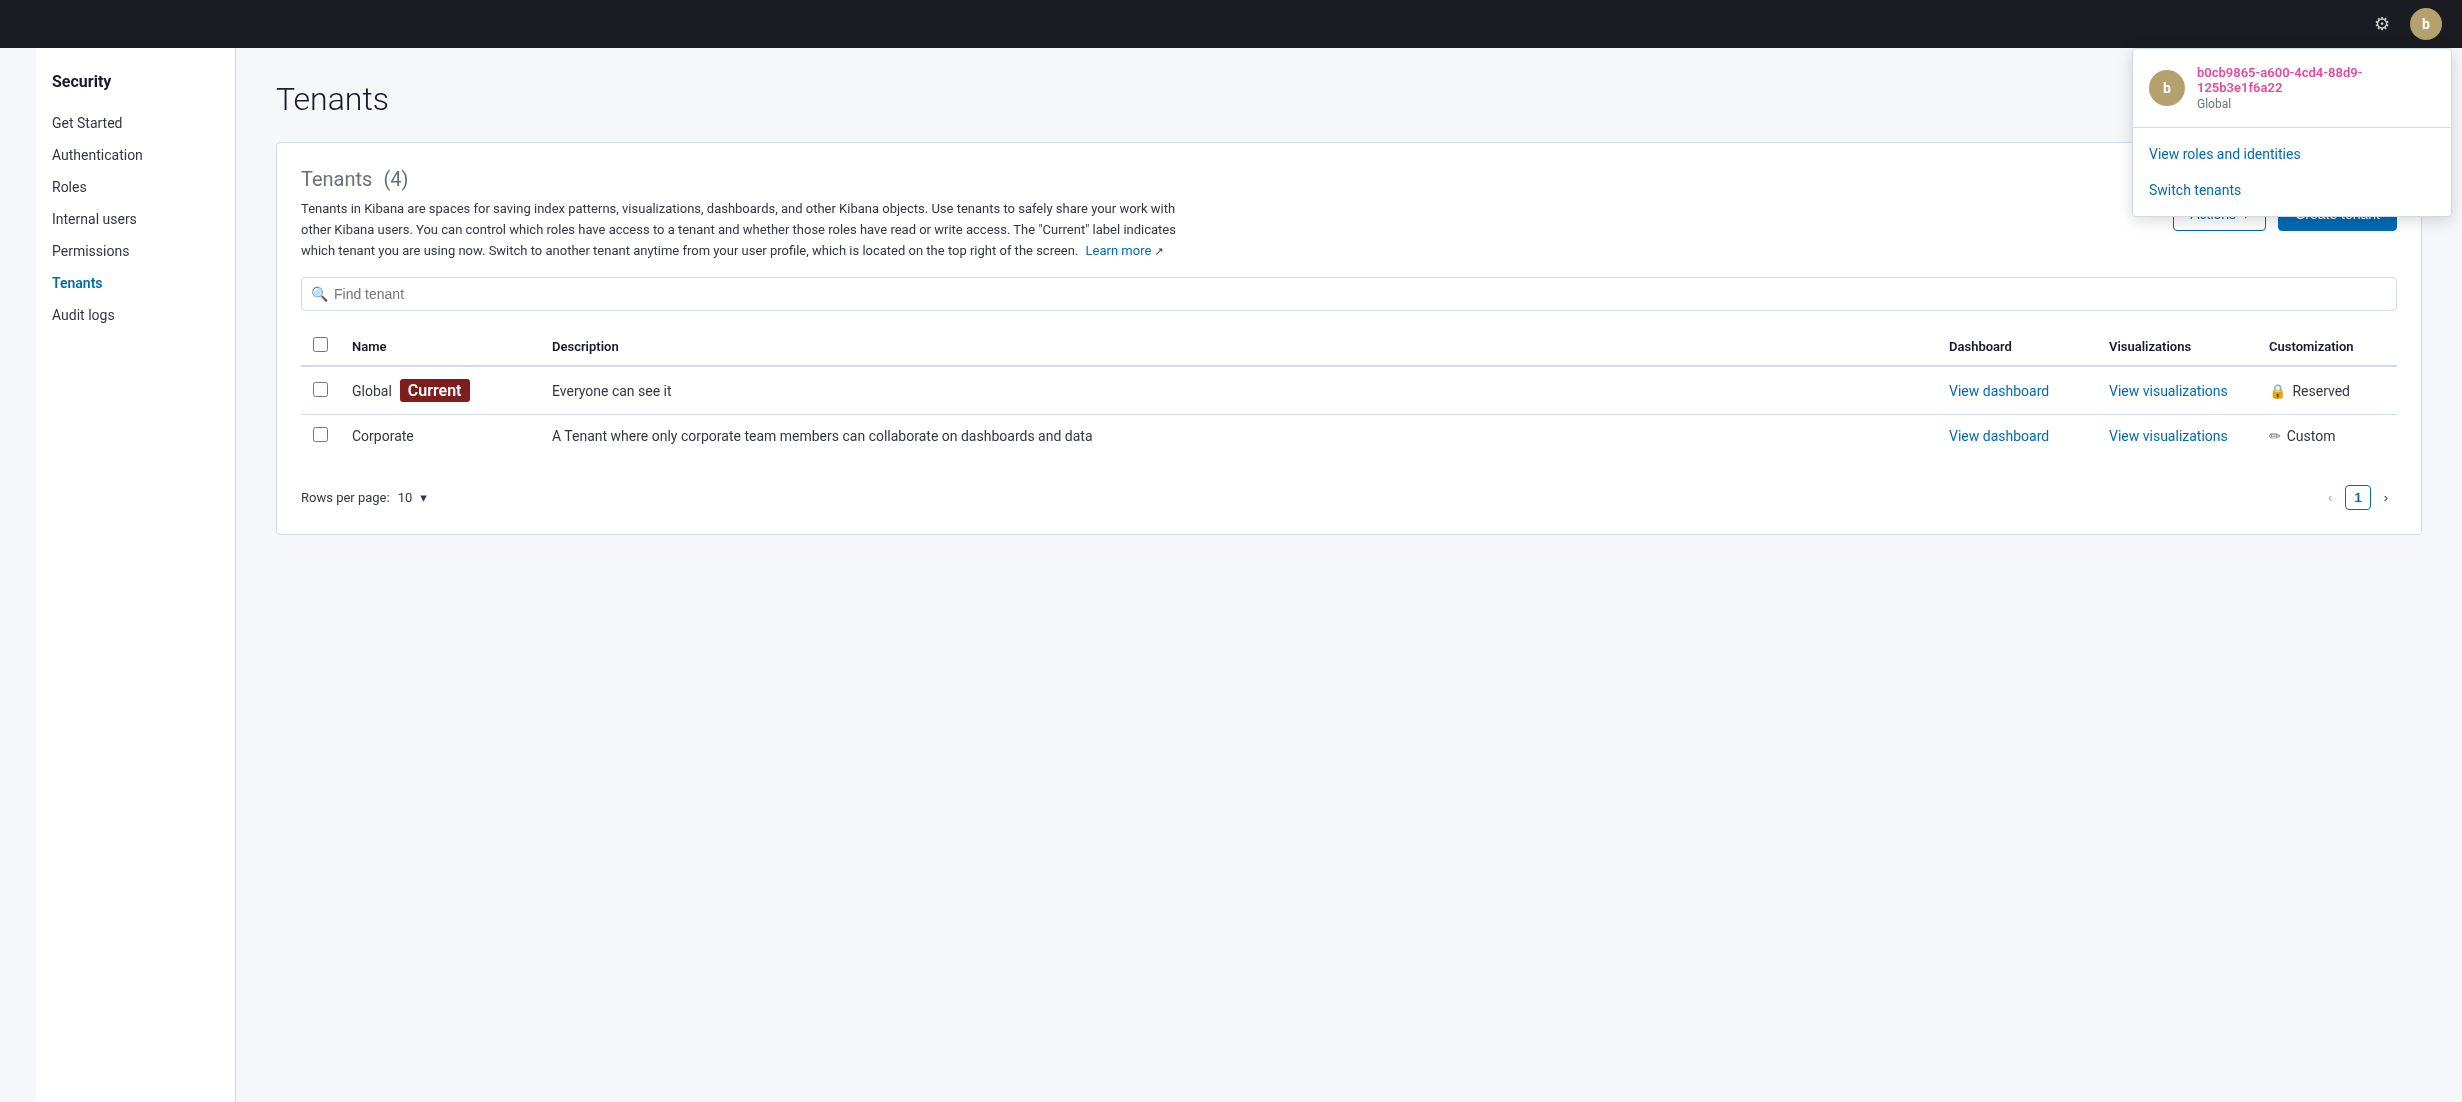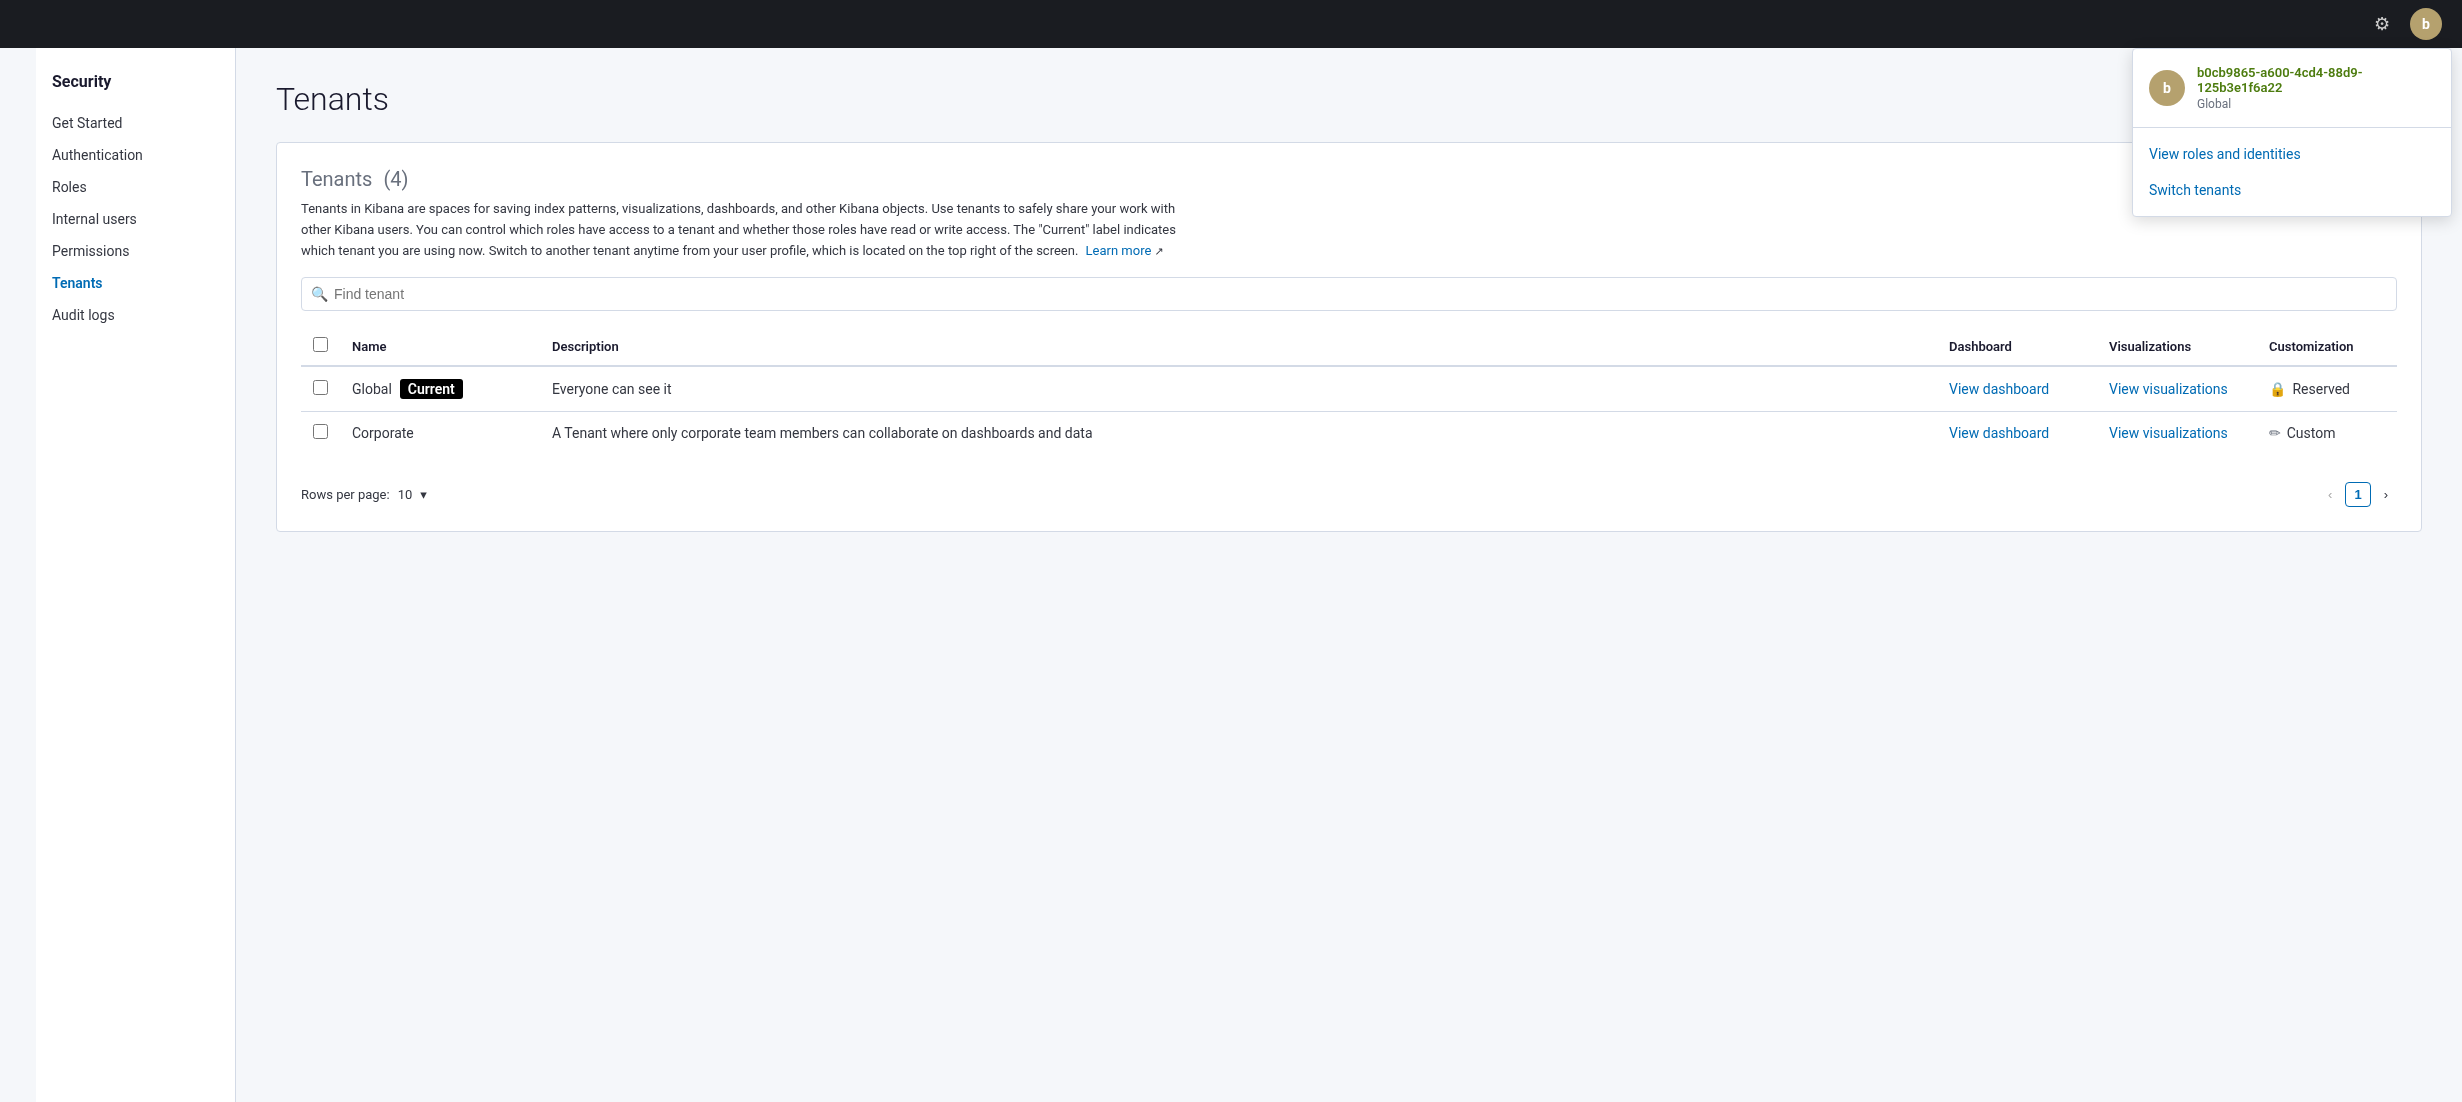--- a/index.html
+++ b/index.html
@@ -79,21 +79,21 @@
       font-weight: bold;
       flex-shrink: 0;
     }
     .user-dropdown-info {
       display: flex;
       flex-direction: column;
     }
     .user-dropdown-name {
       font-size: 13px;
       font-weight: 600;
-      color: #4d7c0f;
+      color: #ec4899;
     }
     .user-dropdown-role {
       font-size: 12px;
       color: #69707d;
       margin-top: 2px;
     }
     .user-dropdown-links {
       padding: 8px 0;
     }
     .user-dropdown-link {
@@ -154,21 +154,21 @@
 
     
     .card {
       background: #fff;
       border: 1px solid #d3dae6;
       border-radius: 4px;
       padding: 24px;
     }
     .card-header {
       display: flex;
-      align-items: flex-start;
+      align-items: center;
       justify-content: space-between;
       margin-bottom: 16px;
     }
     .card-title-area {
       flex: 1;
       max-width: 900px;
     }
     .card-title {
       font-size: 20px;
       font-weight: 600;
@@ -280,23 +280,23 @@
     .table .col-custom {
       width: 140px;
     }
     .link-blue {
       color: #006bb4;
       text-decoration: none;
       cursor: pointer;
     }
     .badge-current {
       display: inline-block;
-      background: #000000;
+      background: #7f1d1d;
       color: #fff;
-      font-size: 14px;
+      font-size: 16px;
       font-weight: 600;
       padding: 2px 8px;
       border-radius: 3px;
       margin-left: 8px;
     }
     .customization-cell {
       display: flex;
       align-items: center;
       gap: 6px;
       color: #343741;

